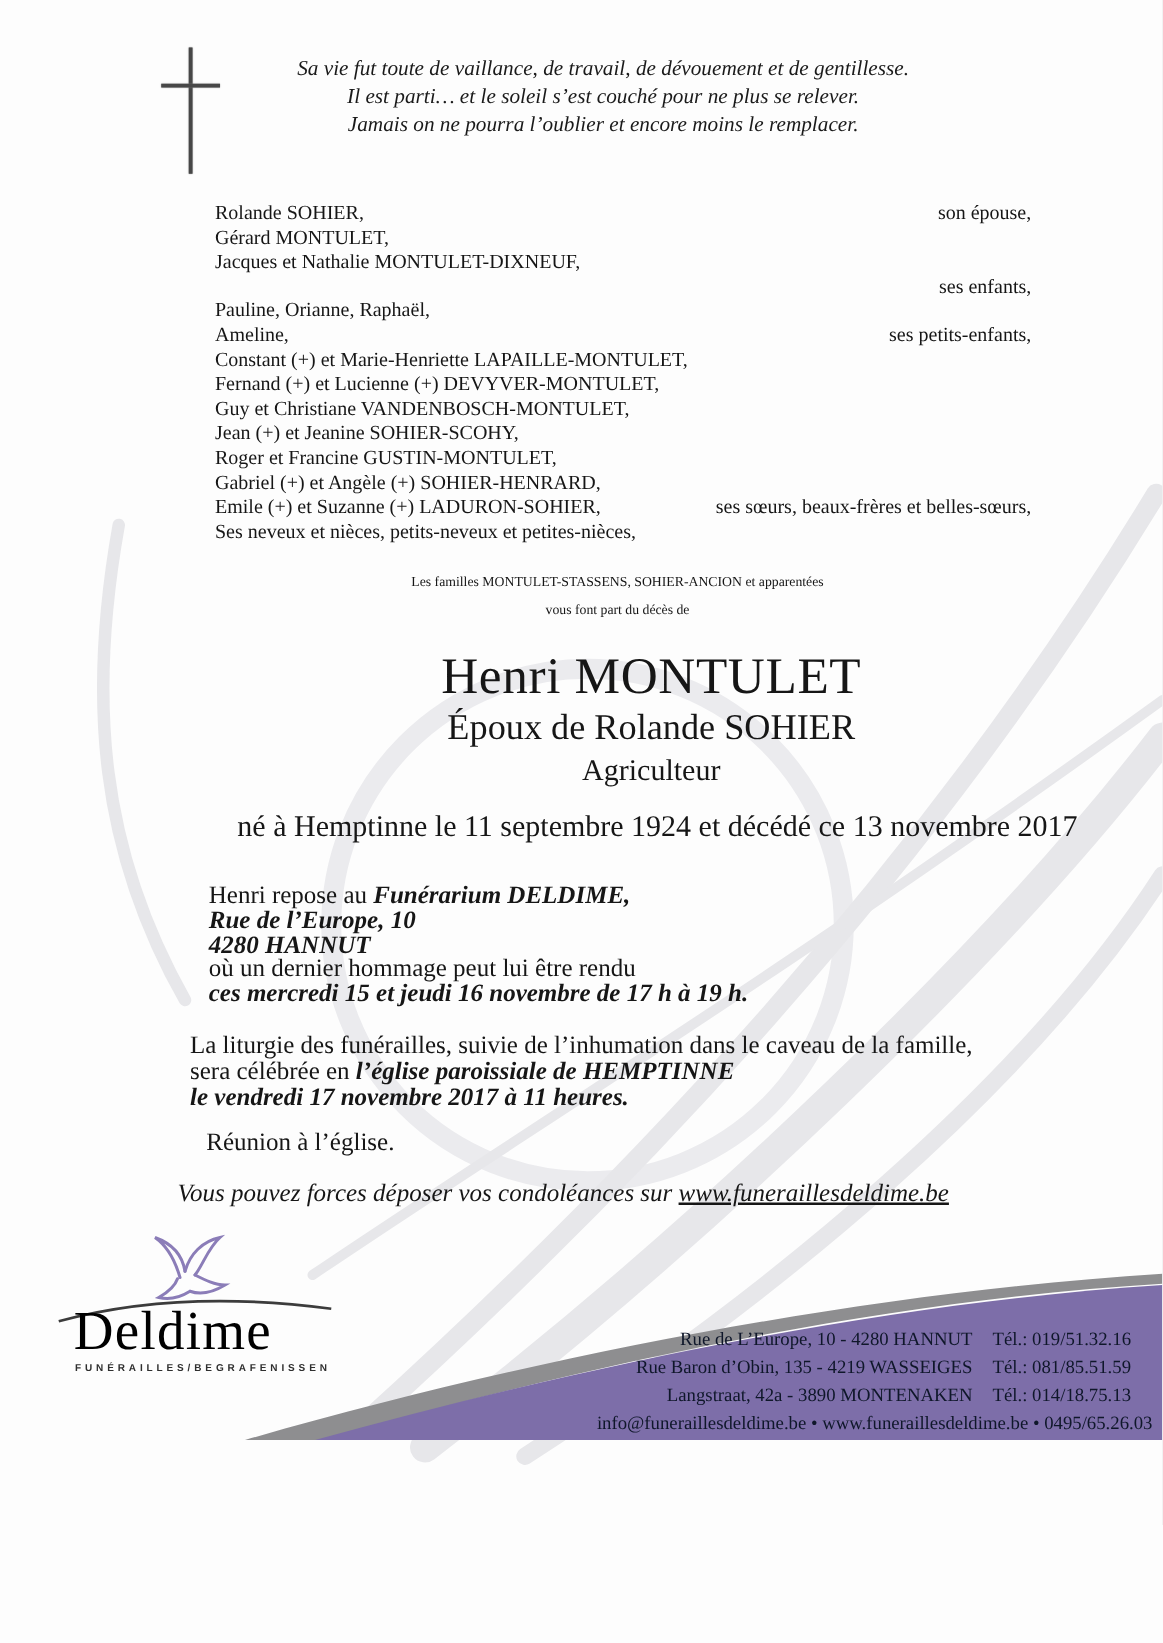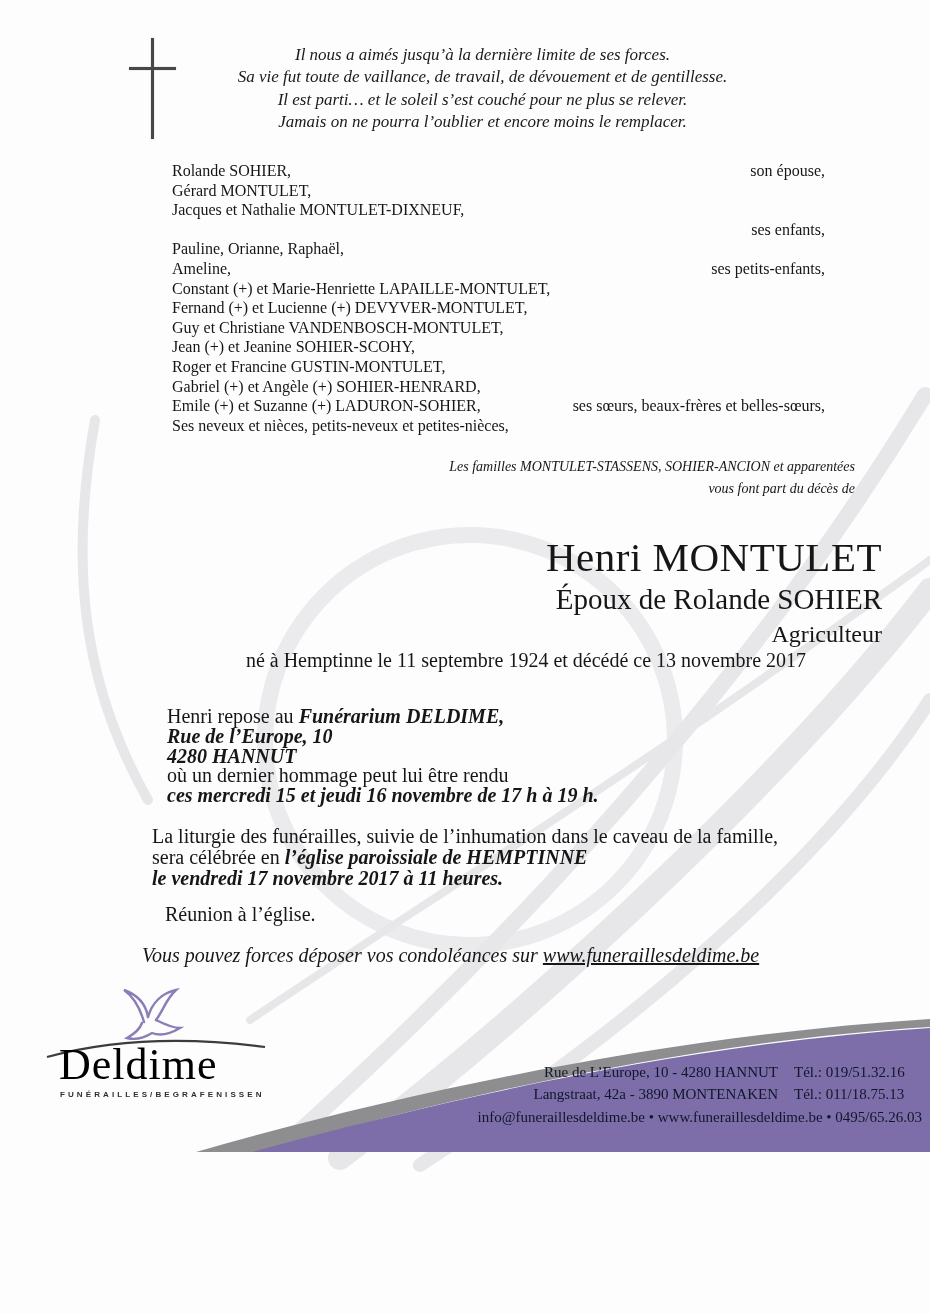--- a/index.html
+++ b/index.html
@@ -21,29 +21,29 @@
   .poem{top:44px;left:170px;width:625px;text-align:center;
         font-style:italic;font-size:17px;line-height:22.4px;color:#1a1a1a;}
   .poem span{display:block;}
 
   
   .family{top:161px;left:172px;width:653px;font-size:16px;line-height:19.6px;}
   .frow{display:flex;}
   .frole{margin-left:auto;text-align:right;white-space:nowrap;}
 
   
-  .announce{top:456px;left:133px;width:722px;text-align:right;font-size:14px;line-height:21.8px;font-style:italic;}
+  .announce{top:456px;left:133px;width:722px;text-align:center;font-size:11px;line-height:21.8px;}
   .announce span{display:block;}
 
   
-  .deceased{top:535px;left:160px;width:722px;text-align:right;}
+  .deceased{top:518px;left:160px;width:722px;text-align:center;}
   .dname{font-size:41px;line-height:45px;font-weight:400;margin:0;letter-spacing:0.5px;}
   .dspouse{font-size:29px;line-height:36px;font-weight:400;margin:1px 0 0 0;}
   .dprof{font-size:24px;line-height:30px;font-weight:400;margin:2px 0 0 0;}
-  .ddates{position:absolute;top:649px;left:165px;width:722px;text-align:center;font-size:20px;}
+  .ddates{position:absolute;top:649px;left:165px;width:722px;text-align:center;font-size:24px;}
 
   
   .para{text-align:left;font-size:20px;line-height:19.8px;}
   .repose{top:707px;left:167px;width:722px;}
   .liturgy{top:826px;left:152px;width:722px;line-height:21px;}
   .reunion{top:905px;left:165px;width:722px;}
   .condol{top:946px;left:142px;width:726px;font-style:italic;}
   .bi{font-weight:bold;font-style:italic;}
   .url{text-decoration:underline;}
 
@@ -81,21 +81,20 @@
       <path d="M250 1020 C 420 905, 640 770, 930 560" stroke-width="8"></path>
     </g>
   </svg>
 
   <div class="layer cross">
     <i class="v"></i>
     <i class="h"></i>
   </div>
 
   <div class="layer poem">
-    <span>Il nous a aimés jusqu’à la dernière limite de ses forces.</span>
     <span>Sa vie fut toute de vaillance, de travail, de dévouement et de gentillesse.</span>
     <span>Il est parti… et le soleil s’est couché pour ne plus se relever.</span>
     <span>Jamais on ne pourra l’oublier et encore moins le remplacer.</span>
   </div>
 
   <div class="layer family">
     <div class="frow">
         <span class="fname">Rolande SOHIER,</span>
         <span class="frole">son épouse,</span>
       </div>
@@ -203,19 +202,23 @@
     <div class="logoname">Deldime</div>
     <div class="tagline">FUNÉRAILLES/BEGRAFENISSEN</div>
   </div>
 
   <div class="layer contact">
     <div class="crow">
         <span class="addr">Rue de L’Europe, 10 - 4280 HANNUT</span>
         <span class="tel">Tél.: 019/51.32.16</span>
       </div>
     <div class="crow">
+        <span class="addr">Rue Baron d’Obin, 135 - 4219 WASSEIGES</span>
+        <span class="tel">Tél.: 081/85.51.59</span>
+      </div>
+    <div class="crow">
         <span class="addr">Langstraat, 42a - 3890 MONTENAKEN</span>
-        <span class="tel">Tél.: 011/18.75.13</span>
+        <span class="tel">Tél.: 014/18.75.13</span>
       </div>
     <div class="cline">info@funeraillesdeldime.be • www.funeraillesdeldime.be • 0495/65.26.03</div>
   </div>
 
 </div>
 
 </body></html>

